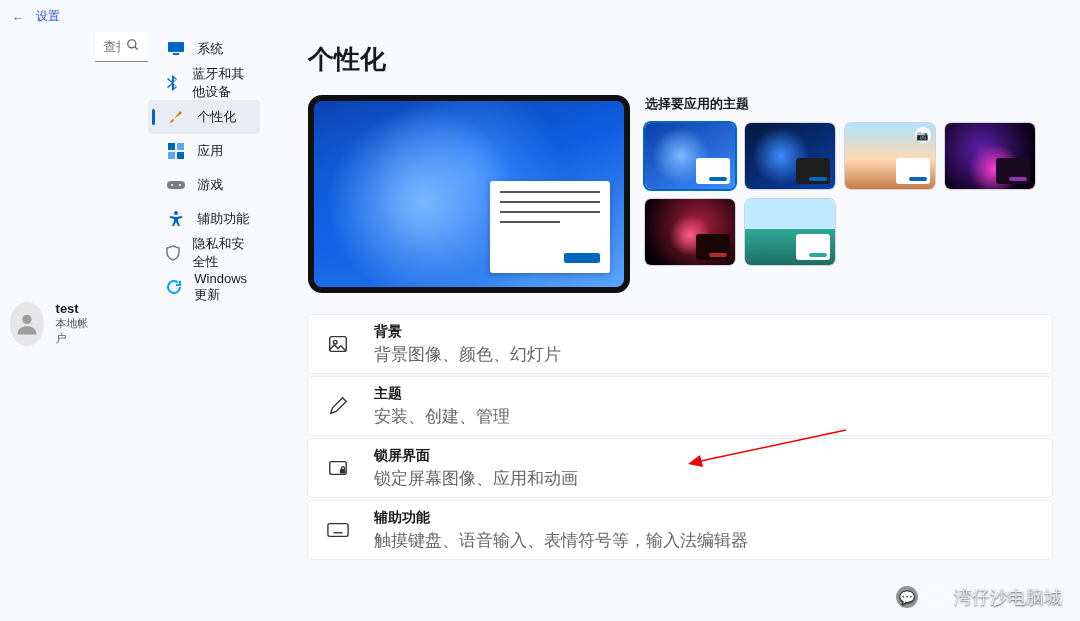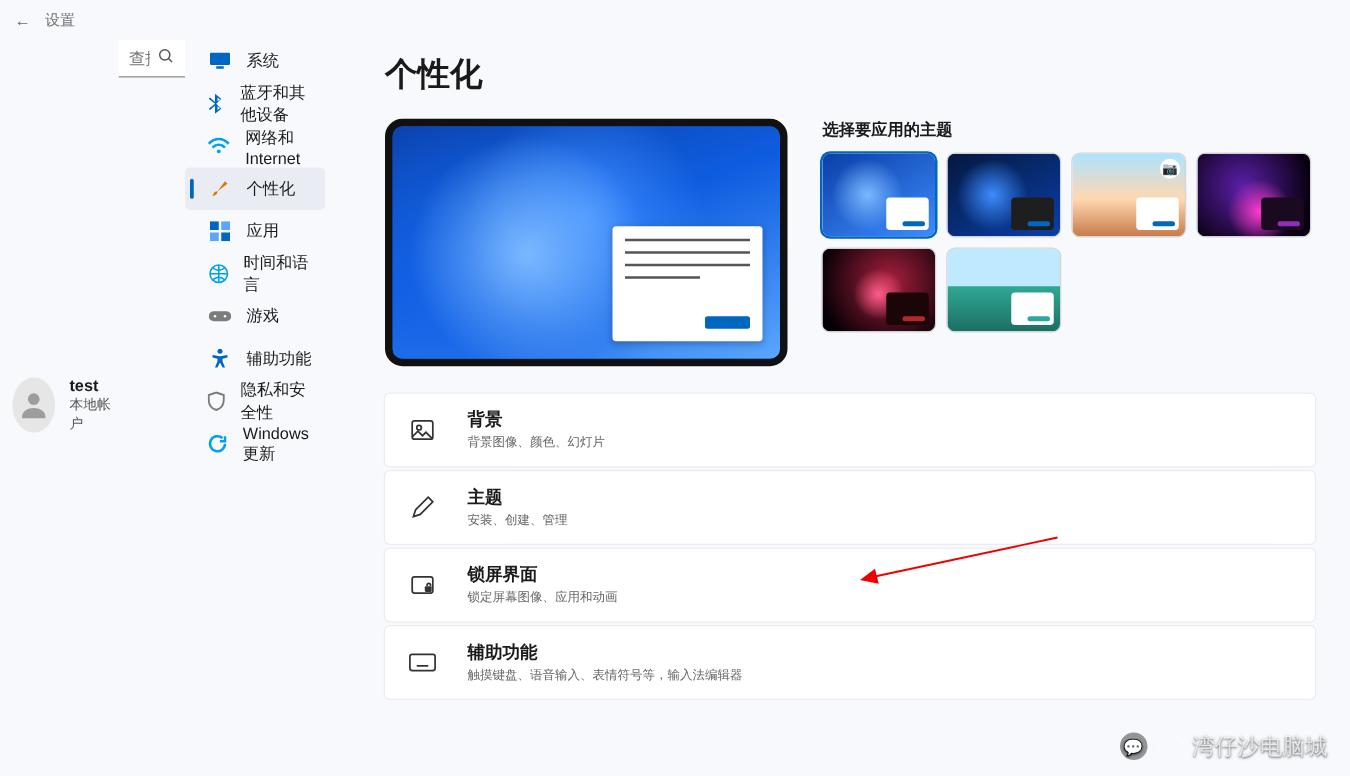--- a/index.html
+++ b/index.html
@@ -15,21 +15,21 @@
     flex-direction: column;
   }
   .titlebar {
     height: 32px;
     display: flex;
     align-items: center;
     padding-left: 6px;
     gap: 6px;
   }
   .back-arrow { width: 24px; text-align: center; color: #666; }
-  .title { font-size: 12px; color: #737373; }
+  .title { font-size: 12px; color: #1d4ed8; }
   .app {
     flex: 1;
     display: flex;
     overflow: hidden;
   }
   .sidebar {
     width: 268px;
     padding: 0 8px;
     display: flex;
     flex-direction: row;
@@ -83,21 +83,21 @@
   .main {
     flex: 1;
     padding: 0 28px 0 40px;
     overflow: hidden;
   }
   .page-title {
     font-size: 26px; font-weight: 600;
     padding: 10px 0 18px;
   }
   .preview-row {
-    display: flex; gap: 28px; align-items: flex-start;
+    display: flex; gap: 15px; align-items: flex-start;
     margin-bottom: 22px;
   }
   .big-preview {
     width: 322px; height: 198px;
     border: 6px solid #111; border-radius: 14px;
     position: relative; overflow: hidden;
     background: #0a4dd6;
   }
   .bloom {
     position:absolute; inset:0;
@@ -144,21 +144,21 @@
   .setting {
     background:#fff; border-radius:4px;
     display:flex; align-items:center; gap:24px;
     padding:12px 18px; height:58px;
     box-shadow: 0 0 0 1px rgba(0,0,0,.05);
     cursor:pointer;
   }
   .seticon{ width:24px; height:24px; display:flex; align-items:center; justify-content:center; }
   .seticon svg{ stroke:#333; fill:none; stroke-width:1.5; }
   .setting .title2{ font-size:14px; font-weight:600; }
-  .setting .desc{ font-size:10px; color:#666; margin-top:2px;}
+  .setting .desc{ font-size:17px; color:#666; margin-top:2px;}
   .arrow-overlay{
     position:absolute; pointer-events:none; z-index:50;
     left:418px; top:396px;
   }
   .arrow-overlay svg line{ stroke:#e00; stroke-width:1.5;}
   .arrow-overlay svg polygon{ fill:#e00;}
   .watermark{
     position:absolute; right:18px; bottom:12px;
     display:flex; align-items:center; gap:8px;
     color:rgba(255,255,255,.75);
@@ -220,61 +220,40 @@
         </div>
         <div class="nav-item">
           <span class="lbar"></span>
           <span class="nicon">
             <svg width="14" height="16" viewBox="0 0 14 16" fill="#0067c0">
               <path d="M6 0v6.5L2 3 1 4l5 4-5 4 1 1 4-3.5V16l5-4-4-4 4-4-5-4zM8 3l2 1.5L8 6V3zm0 10v-3l2 1.5L8 13z"></path>
             </svg>
           </span>
           <span>蓝牙和其他设备</span>
         </div>
-        <div class="nav-item">
-          <span class="lbar"></span>
-          <span class="nicon">
-            <svg width="18" height="14" viewBox="0 0 18 14" fill="none" stroke="#00a2ed" stroke-width="2">
-              <path d="M1 5c5-5 11-5 16 0"></path>
-              <path d="M4 8c3-3 7-3 10 0"></path>
-              <circle cx="9" cy="11" r="1.5" fill="#00a2ed" stroke="none"></circle>
-            </svg>
-          </span>
-          <span>网络和 Internet</span>
-        </div>
         <div class="nav-item active">
           <span class="lbar"></span>
           <span class="nicon">
             <svg width="16" height="16" viewBox="0 0 16 16">
               <path d="M2 14c1-3 2-4 4-4l6-8 2 2-8 6c0 2-1 3-4 4z" fill="#d67a00"></path>
             </svg>
           </span>
           <span>个性化</span>
         </div>
         <div class="nav-item">
           <span class="lbar"></span>
           <span class="nicon">
             <svg width="16" height="16" viewBox="0 0 16 16">
               <rect x="0" y="0" width="7" height="7" fill="#0067c0"></rect>
               <rect x="9" y="0" width="7" height="7" fill="#5aa6ff"></rect>
               <rect x="0" y="9" width="7" height="7" fill="#5aa6ff"></rect>
               <rect x="9" y="9" width="7" height="7" fill="#0067c0"></rect>
             </svg>
           </span>
           <span>应用</span>
-        </div>
-        <div class="nav-item">
-          <span class="lbar"></span>
-          <span class="nicon">
-            <svg width="16" height="16" viewBox="0 0 16 16" fill="none" stroke="#00a2ed" stroke-width="1.3">
-              <circle cx="8" cy="8" r="7"></circle>
-              <path d="M8 1v14M1 8h14M3 3c3 3 7 3 10 0M3 13c3-3 7-3 10 0"></path>
-            </svg>
-          </span>
-          <span>时间和语言</span>
         </div>
         <div class="nav-item">
           <span class="lbar"></span>
           <span class="nicon">
             <svg width="18" height="12" viewBox="0 0 18 12">
               <rect x="0" y="2" width="18" height="8" rx="4" fill="#7c7c7c"></rect>
               <circle cx="5" cy="6" r="1" fill="#fff"></circle>
               <circle cx="13" cy="6" r="1" fill="#fff"></circle>
             </svg>
           </span>

